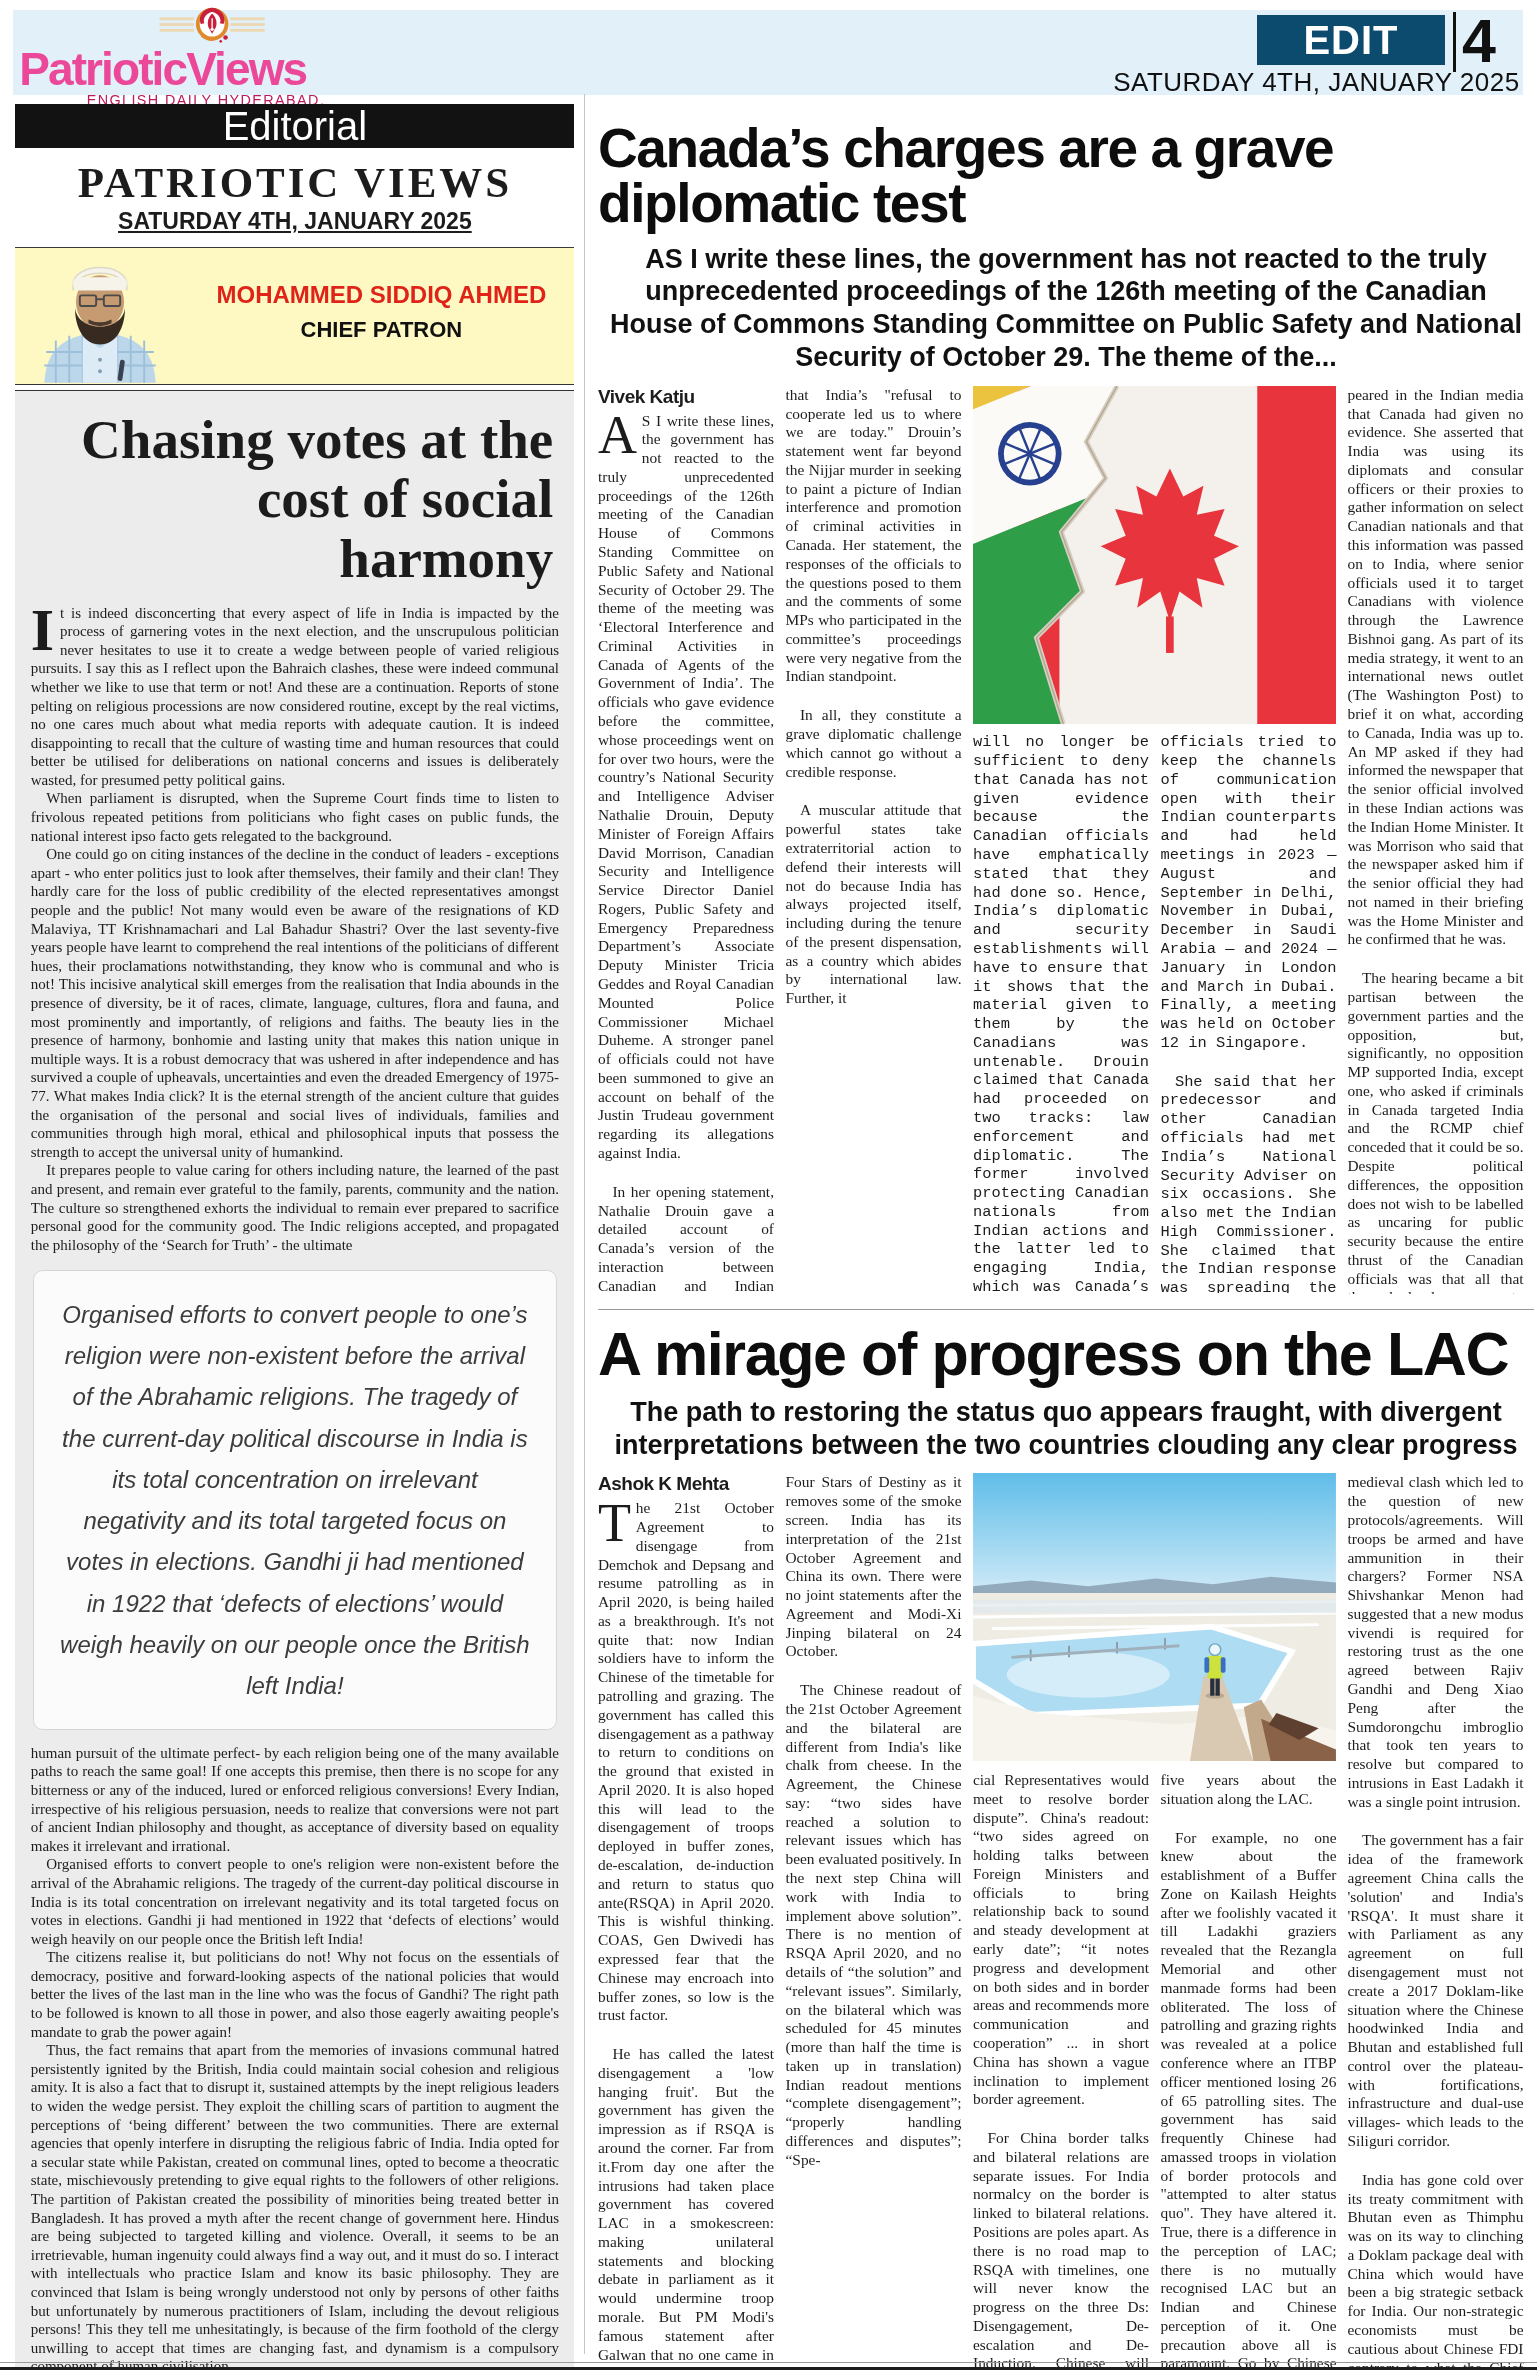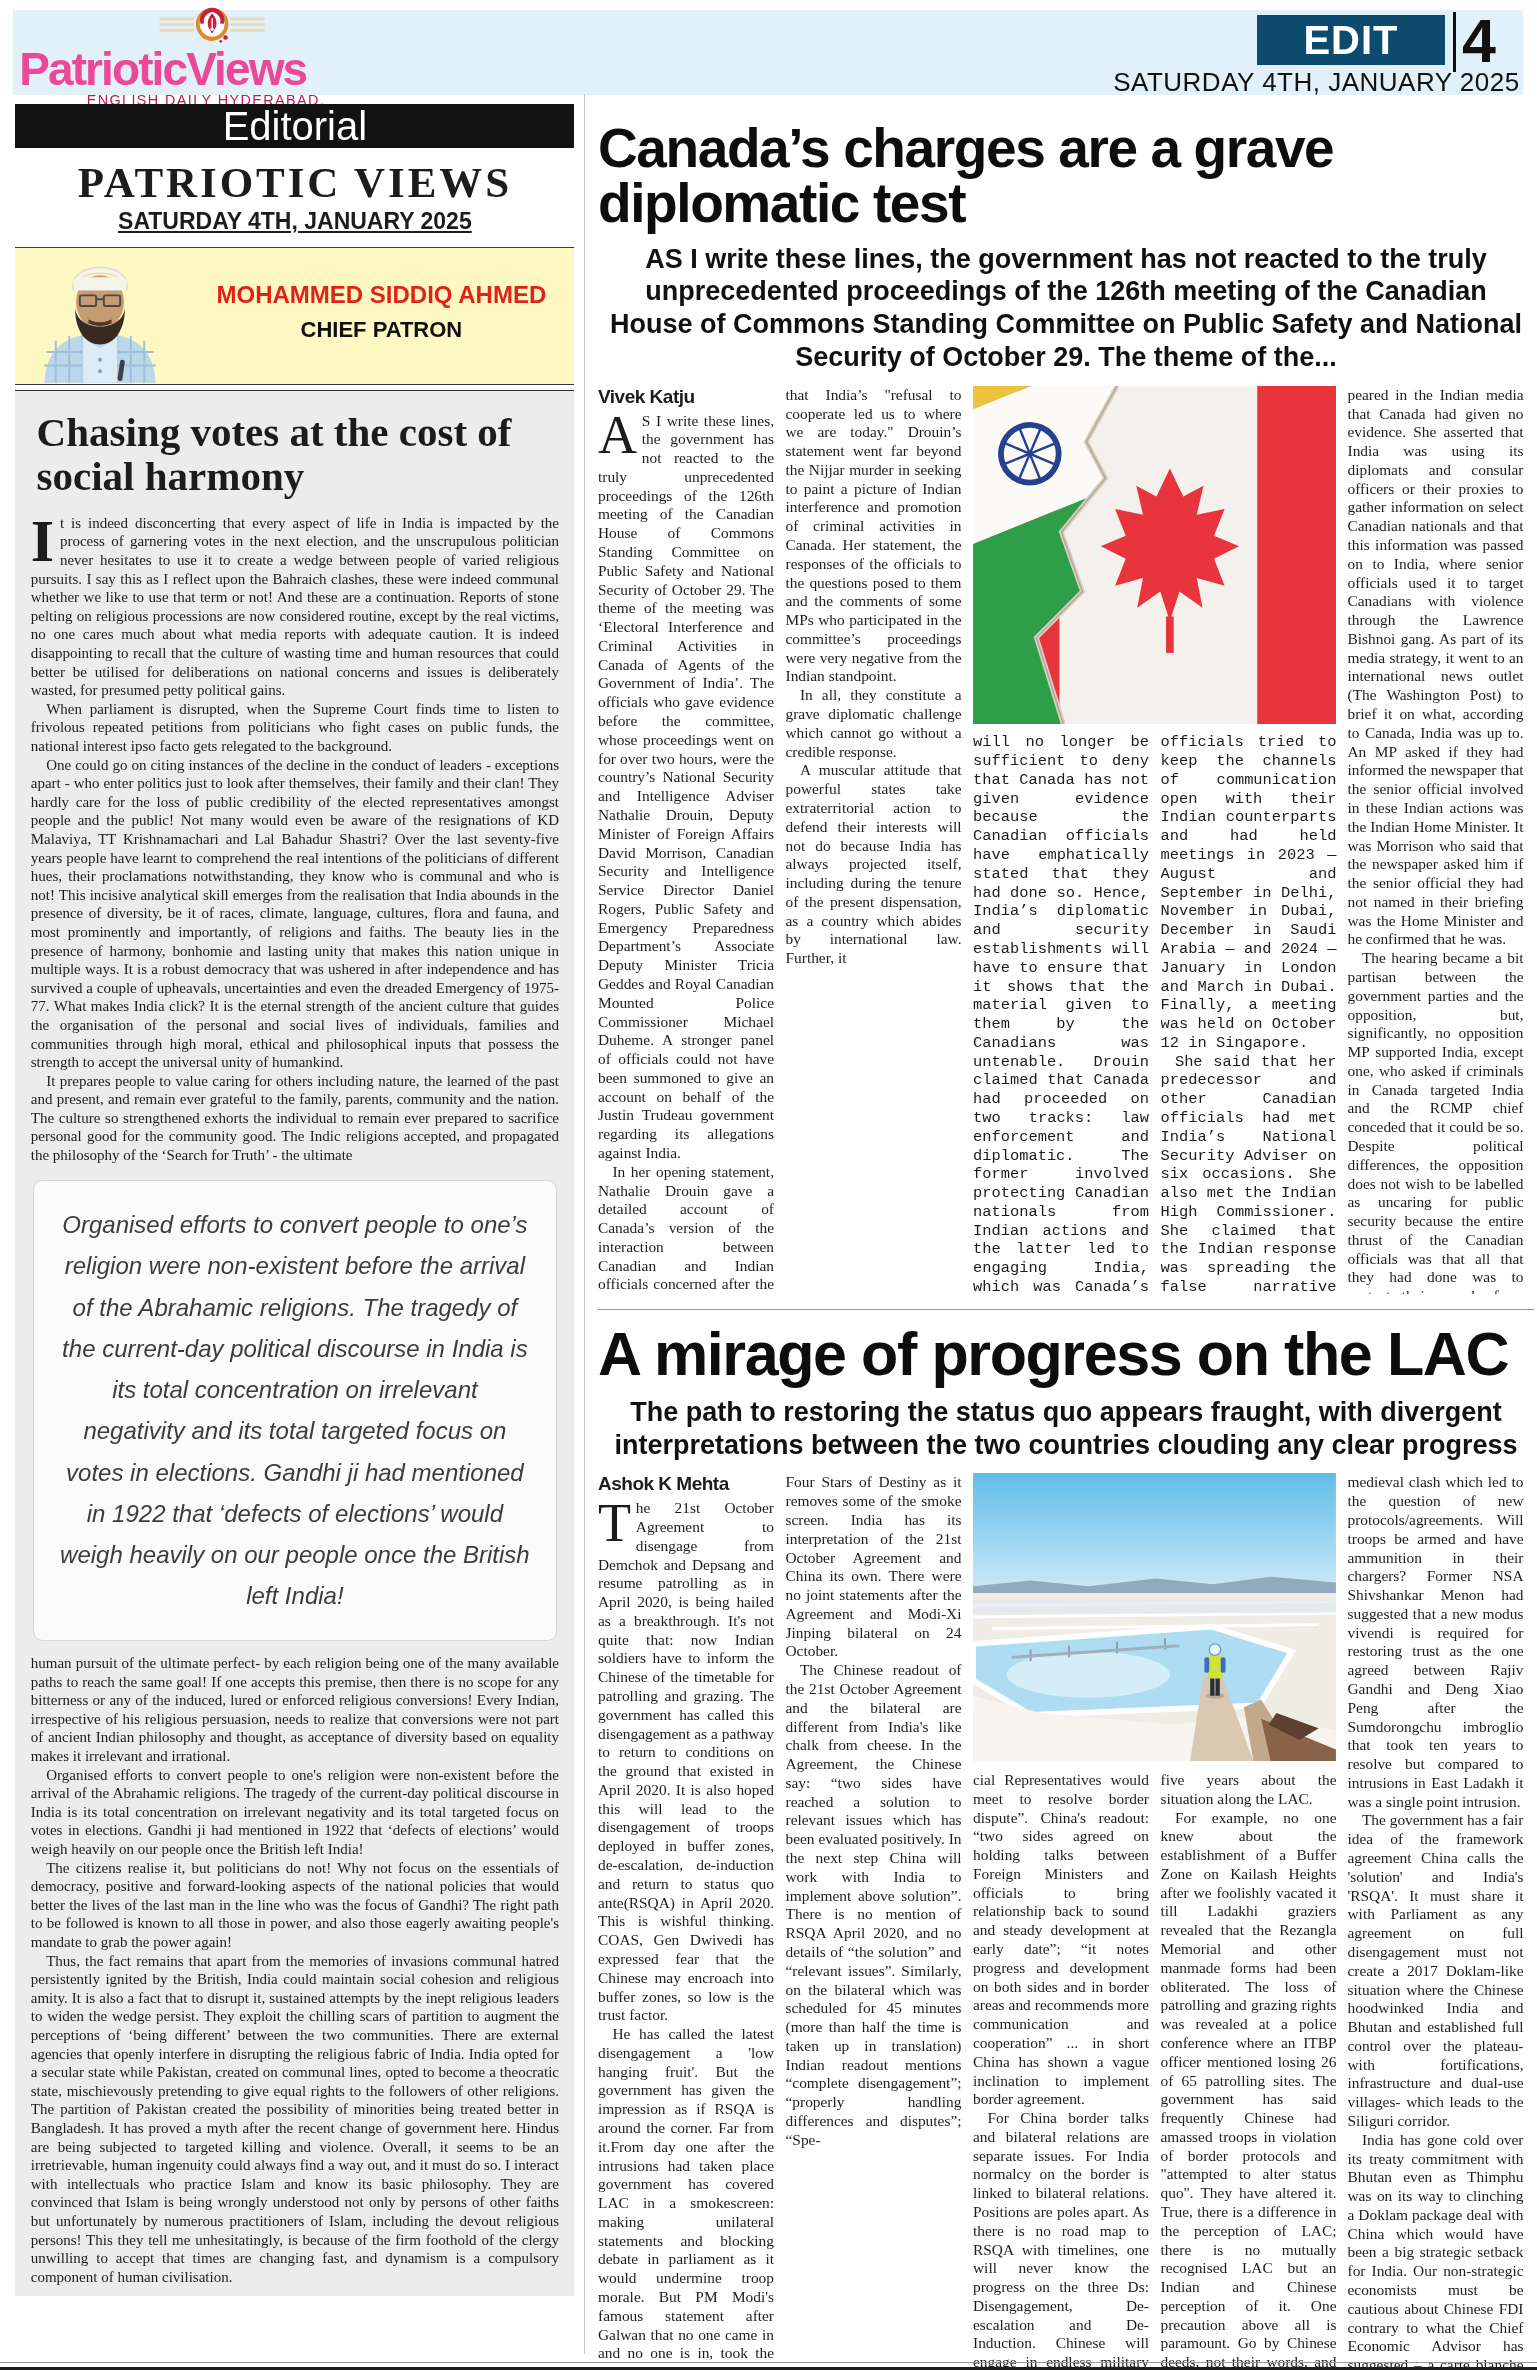--- a/index.html
+++ b/index.html
@@ -37,21 +37,21 @@
            text-decoration:underline;margin-top:1.9px;}
   .rule1{border-top:1.9px solid #3a3a3a;margin-top:11.5px;}
   .patron{position:relative;height:136px;background:#fef9c3;}
   .patron svg{position:absolute;left:11.5px;top:3.8px;}
   .patron-text{position:absolute;left:173px;right:0;top:33px;text-align:center;
                font-family:"Liberation Sans",sans-serif;font-weight:bold;}
   .patron-name{color:#e02318;font-size:24px;}
   .patron-title{color:#111;font-size:22px;margin-top:7.7px;}
   .double-rule{height:4.8px;border-top:1.9px solid #333;border-bottom:1.9px solid #333;}
   .ed-body{background:#ececec;padding:11.5px 15.4px 9.6px 15.4px;min-height:1864px;}
-  .ed-headline{font-weight:bold;font-size:41px;line-height:1.08;text-align:left;margin:7.7px 5.8px 15.4px 5.8px;}
+  .ed-headline{font-weight:bold;font-size:55px;line-height:1.08;text-align:right;margin:7.7px 5.8px 15.4px 5.8px;}
   .ed-text p{font-size:15px;line-height:1.24;text-align:justify;margin:0;}
   .ed-text p + p{text-indent:15.4px;}
   .dc-ed{float:left;font-weight:bold;font-size:60px;line-height:48px;padding:2.9px 5.8px 0 0;}
   .quote-box{background:#fbfbfb;border:1.9px solid #d6d6d6;border-radius:9.6px;margin:15.4px 1.9px 13.4px 1.9px;
              padding:23px 25px;font-family:"Liberation Sans",sans-serif;font-style:italic;
              font-size:24px;line-height:1.72;text-align:center;color:#3c3c3c;}
 
   
   .rightcol{position:absolute;left:598px;top:94px;width:936px;}
   .art-headline{font-family:"Liberation Sans",sans-serif;font-weight:bold;letter-spacing:-1.4px;
@@ -64,21 +64,21 @@
           letter-spacing:-0.5px;margin:0 0 3.8px 0;}
   .cols{display:flex;gap:11.5px;}
   .ncol{width:176px;flex:0 0 176px;overflow:hidden;}
   .midcol{width:363px;flex:0 0 363px;}
   .canada .ncol{height:908px;}
   .canada .mid2 .ncol{height:560px;font-family:Liberation Mono, monospace;}
   .lac .ncol{height:927px;}
   .lac .mid2 .ncol{height:624px;}
   .mid2{display:flex;gap:11.5px;margin-top:9.6px;}
   .bodytext p{font-size:15.4px;line-height:1.22;text-align:justify;margin:0;}
-  .bodytext p + p{text-indent:14.4px;}
+  .bodytext p + p{text-indent:14.4px;margin-top:20px;}
   .dc{float:left;font-size:54px;line-height:44px;padding:1.9px 4.8px 0 0;}
   .art-img{width:363px;display:block;}
   .art-sep{border-top:1.9px solid #9a9a9a;margin:15.4px 0 0 0;}
 </style>
 </head>
 <body>
 
 <div class="header-band"></div>
 
 <div class="logo">

